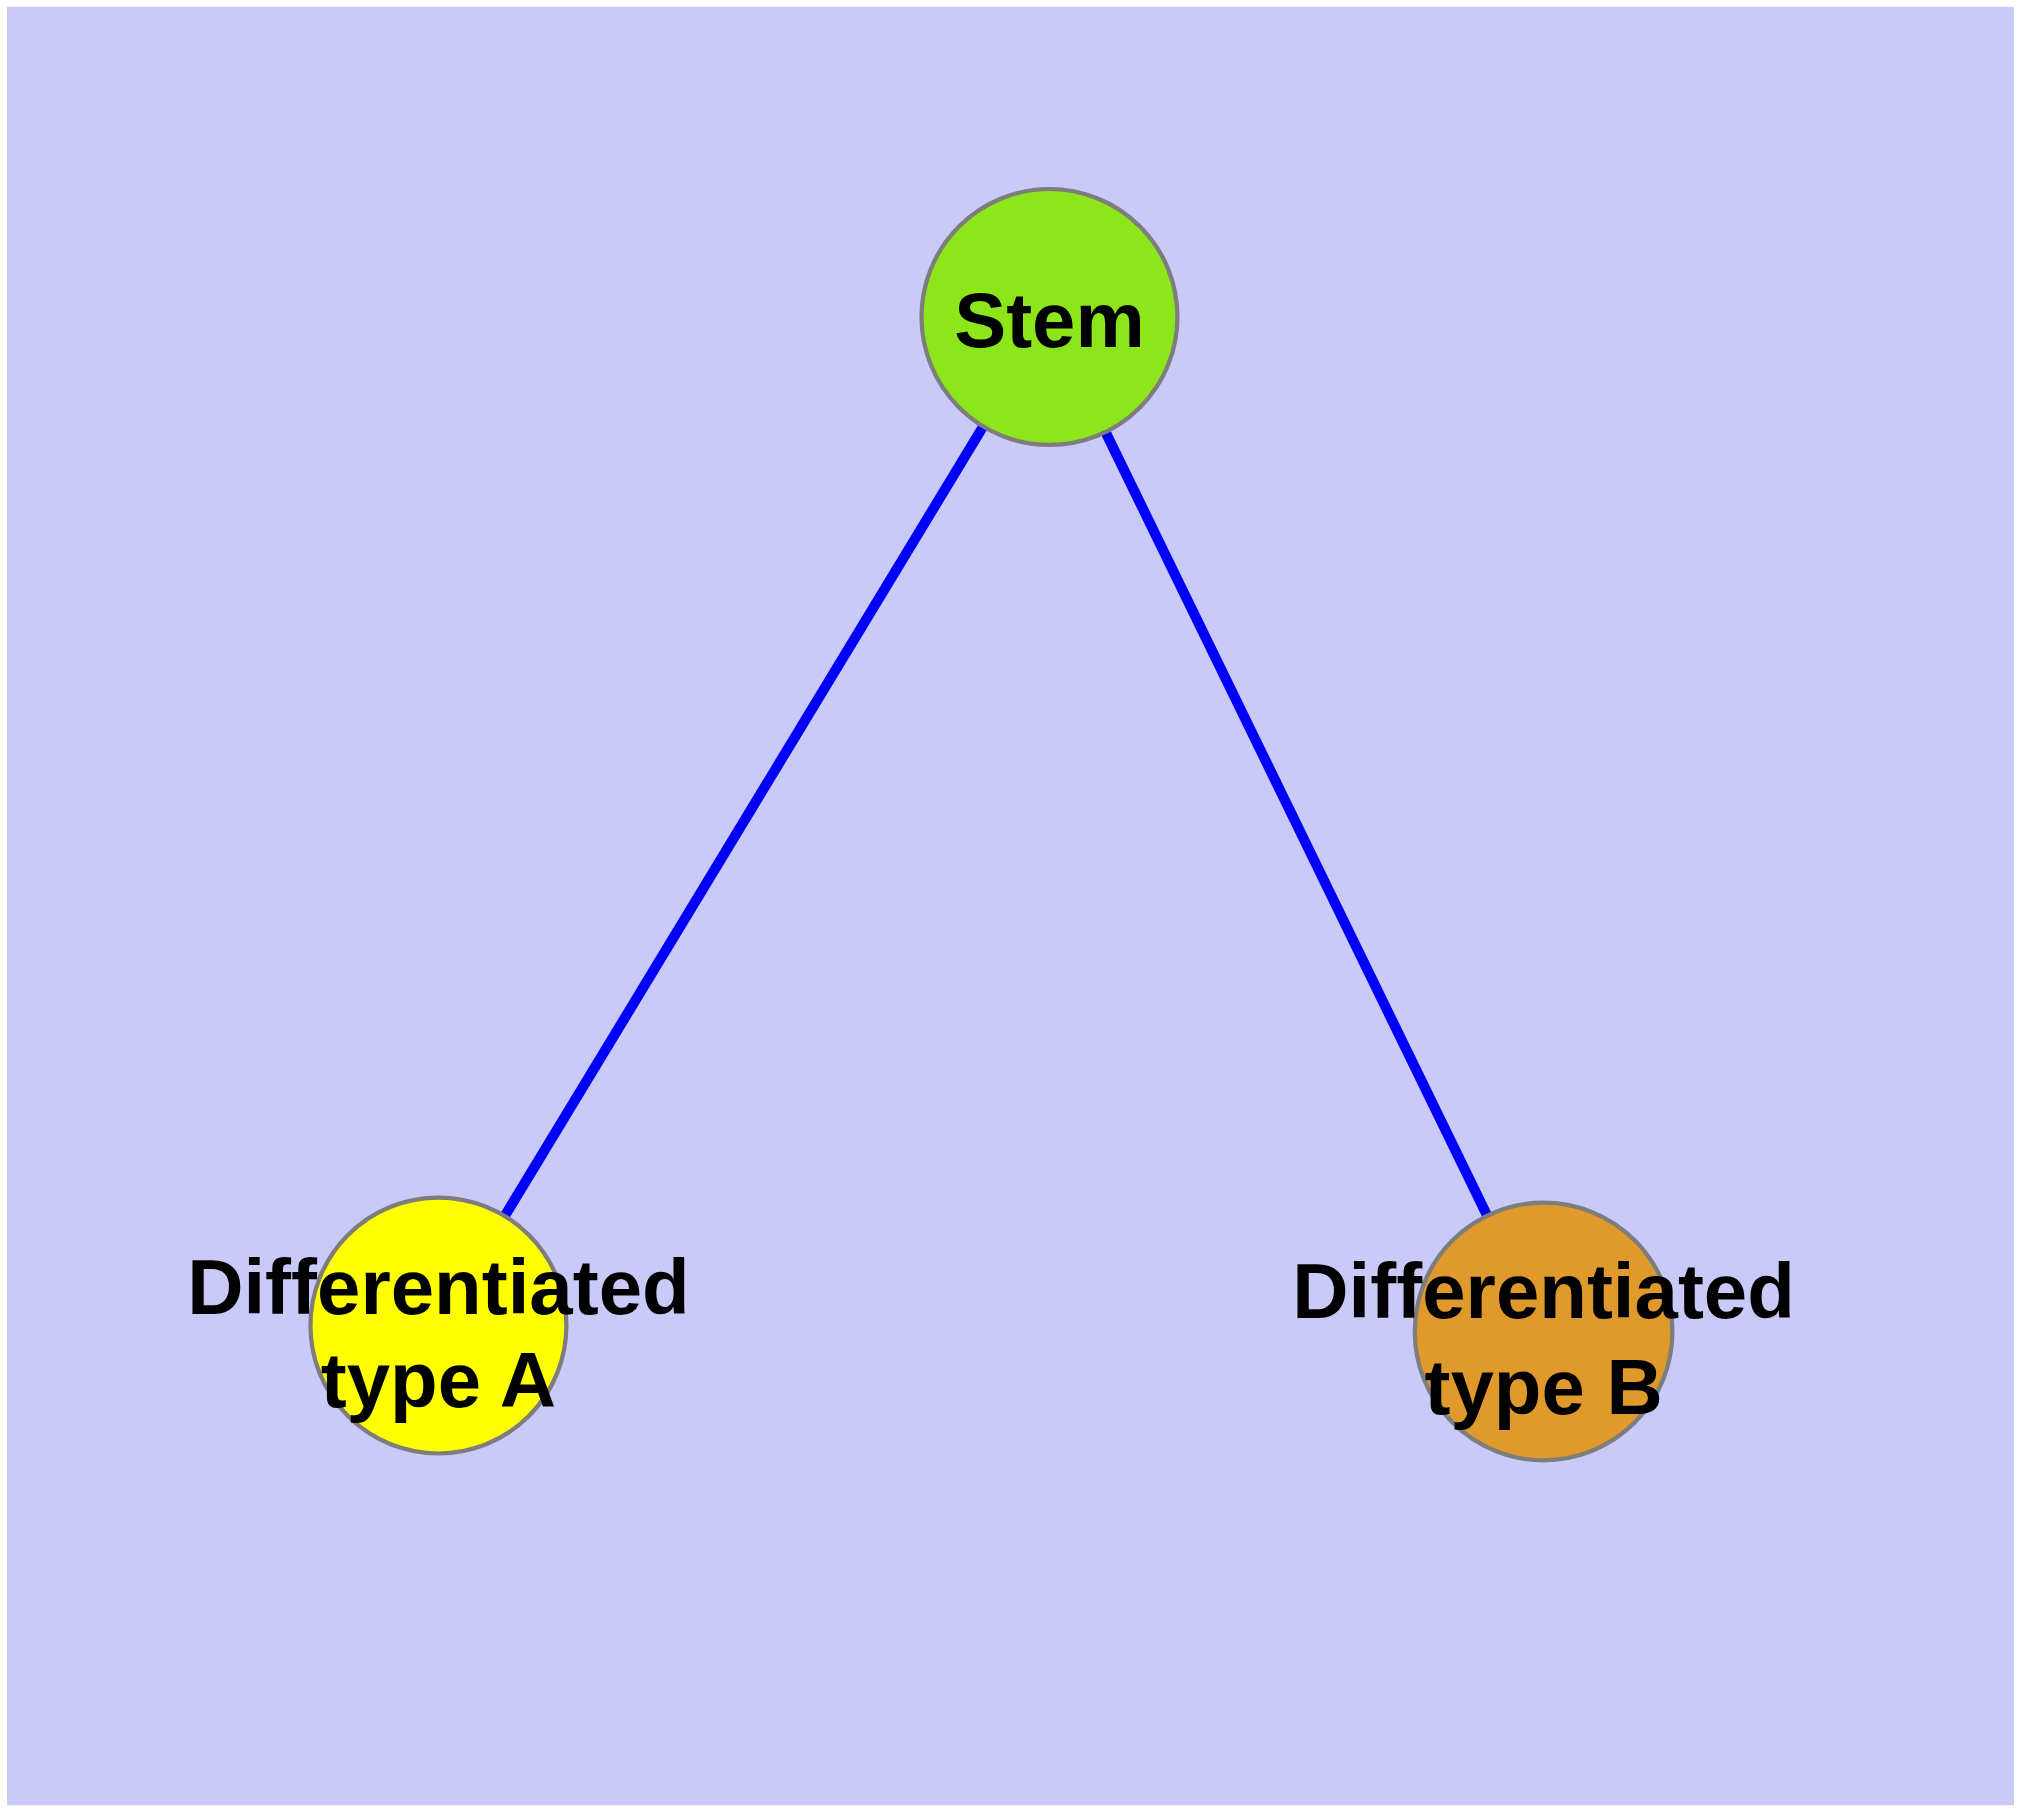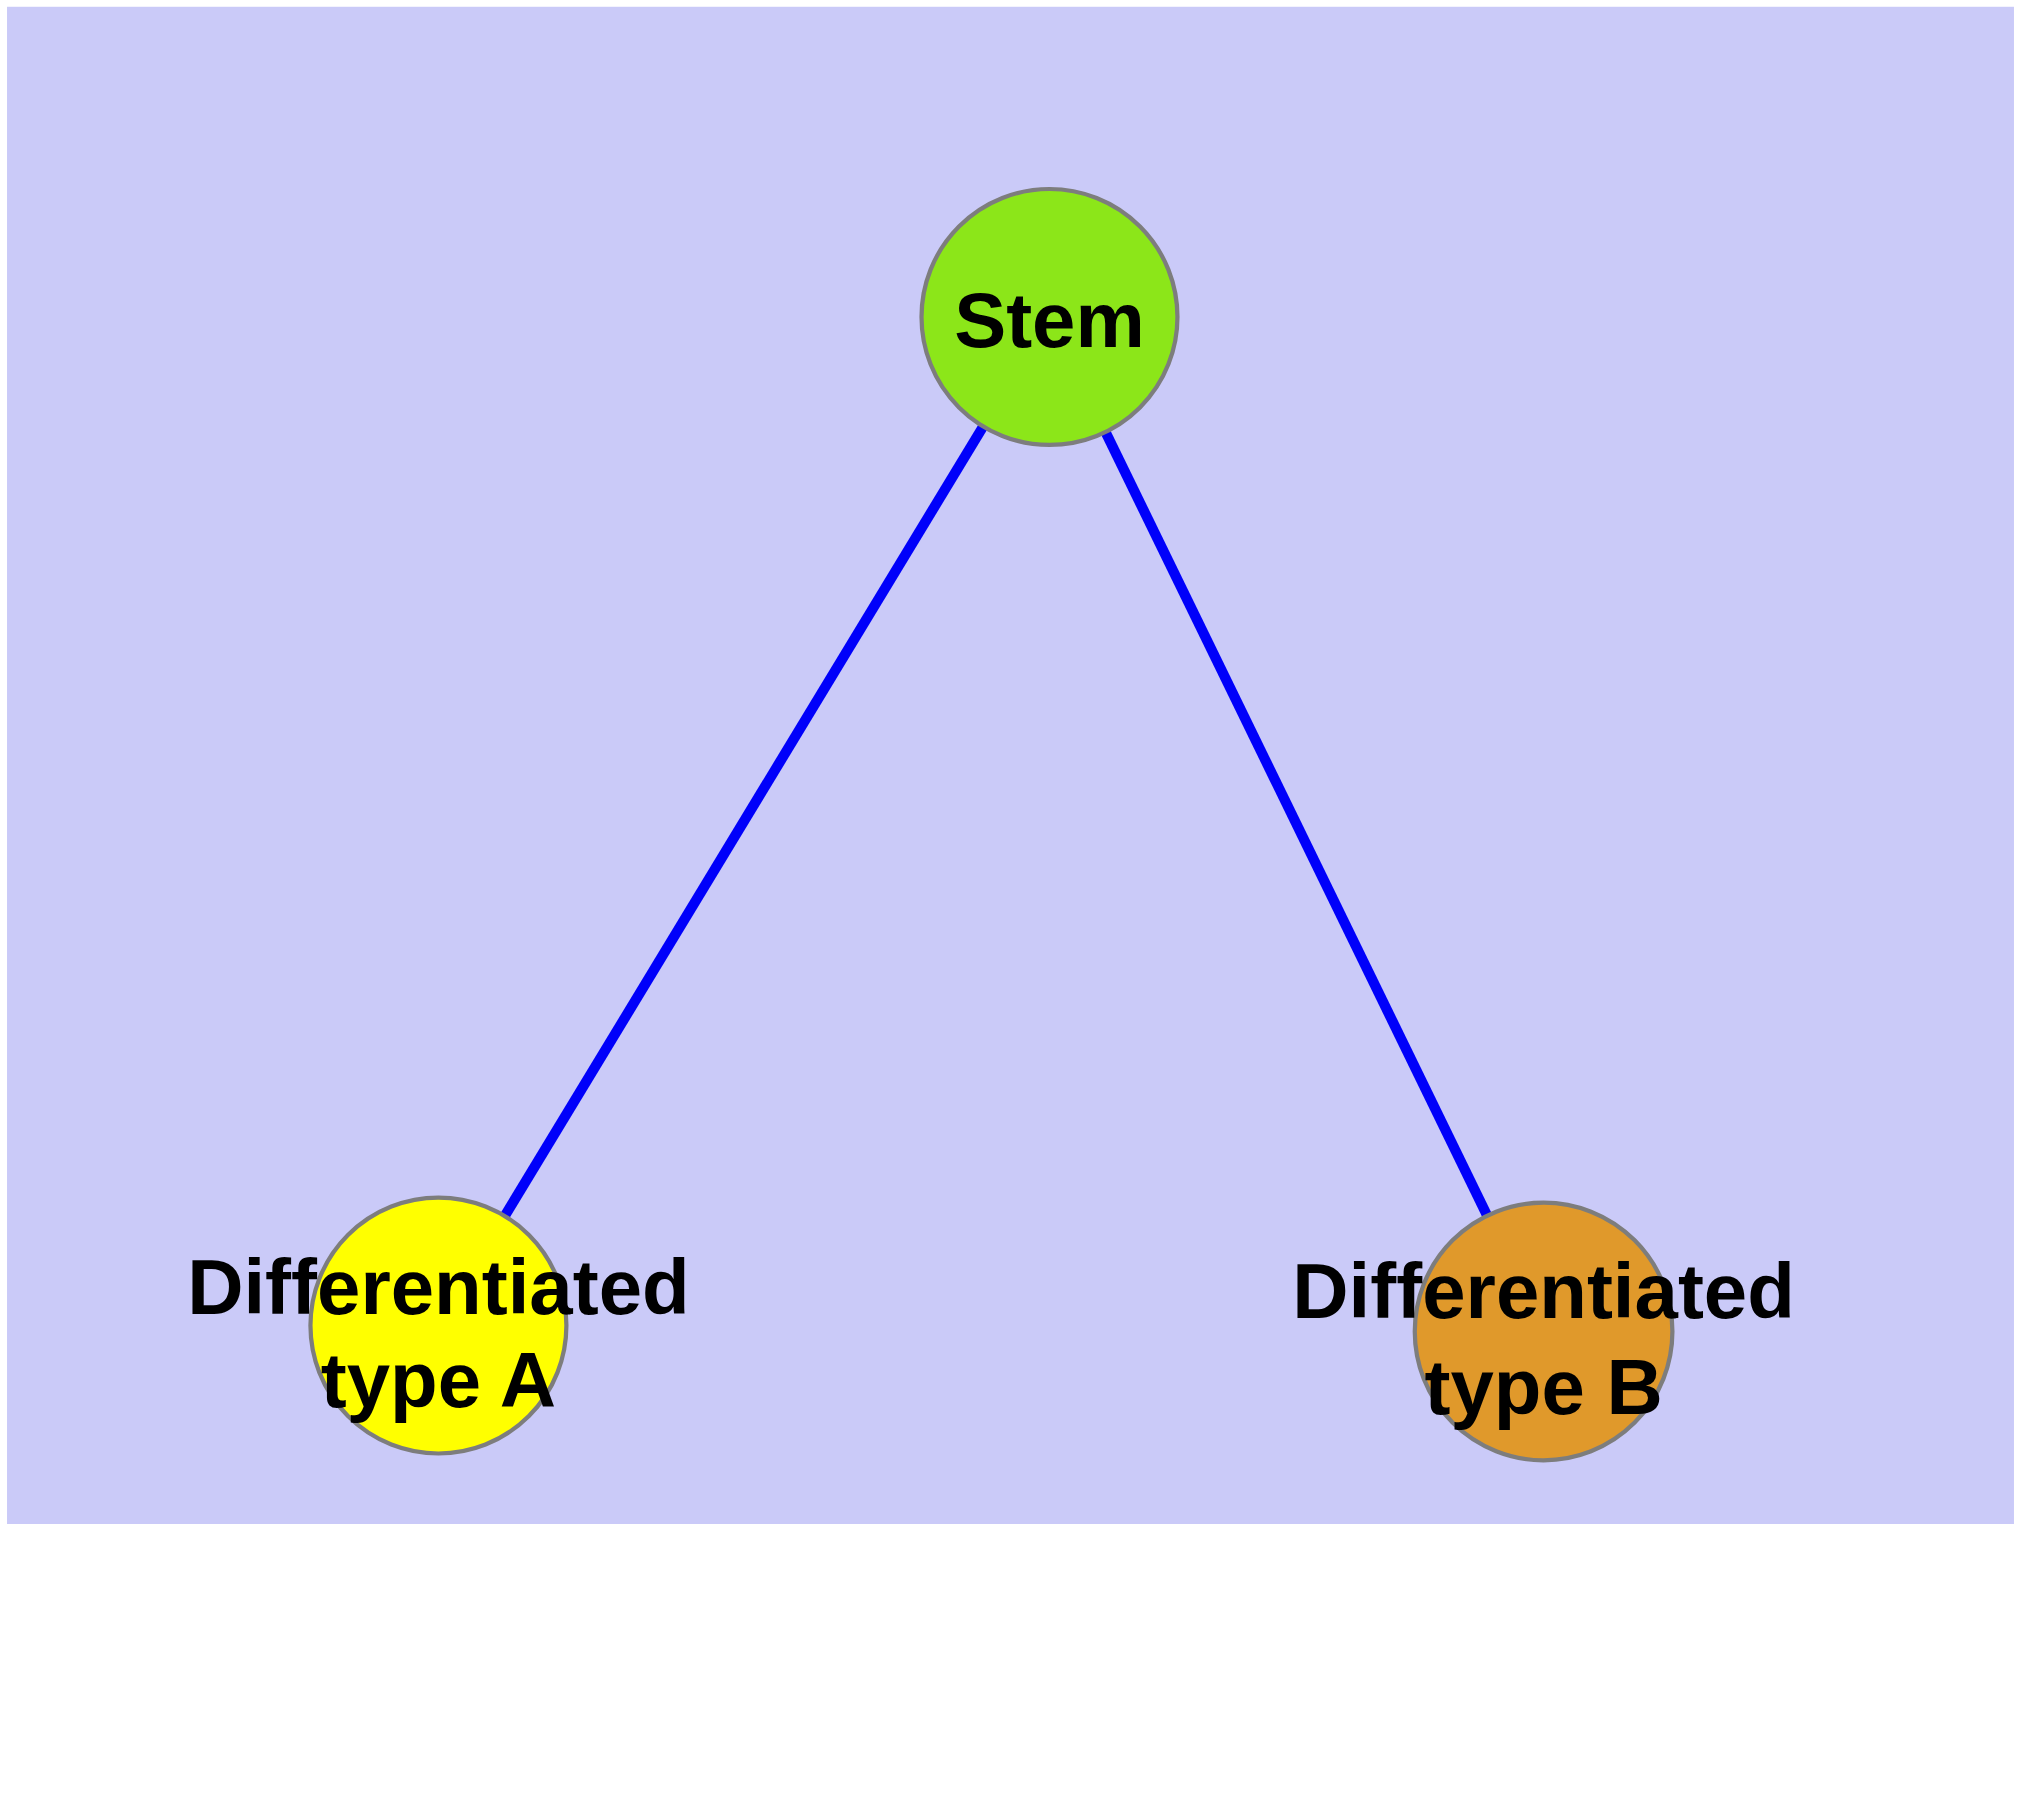--- a/index.html
+++ b/index.html
@@ -2,21 +2,21 @@
 <html style="font-size:13.6px"><head>
 <meta charset="utf-8">
 <style>
   html, body {
     margin: 0;
     padding: 0;
     background: #ffffff;
   }
   .stage {
     width: 2021px;
-    height: 1524px;
+    height: 1812px;
     position: relative;
   }
   svg {
     display: block;
   }
   .node-circle {
     stroke-width: 5px;
   }
   .edge-line {
     stroke-width: 12px;

